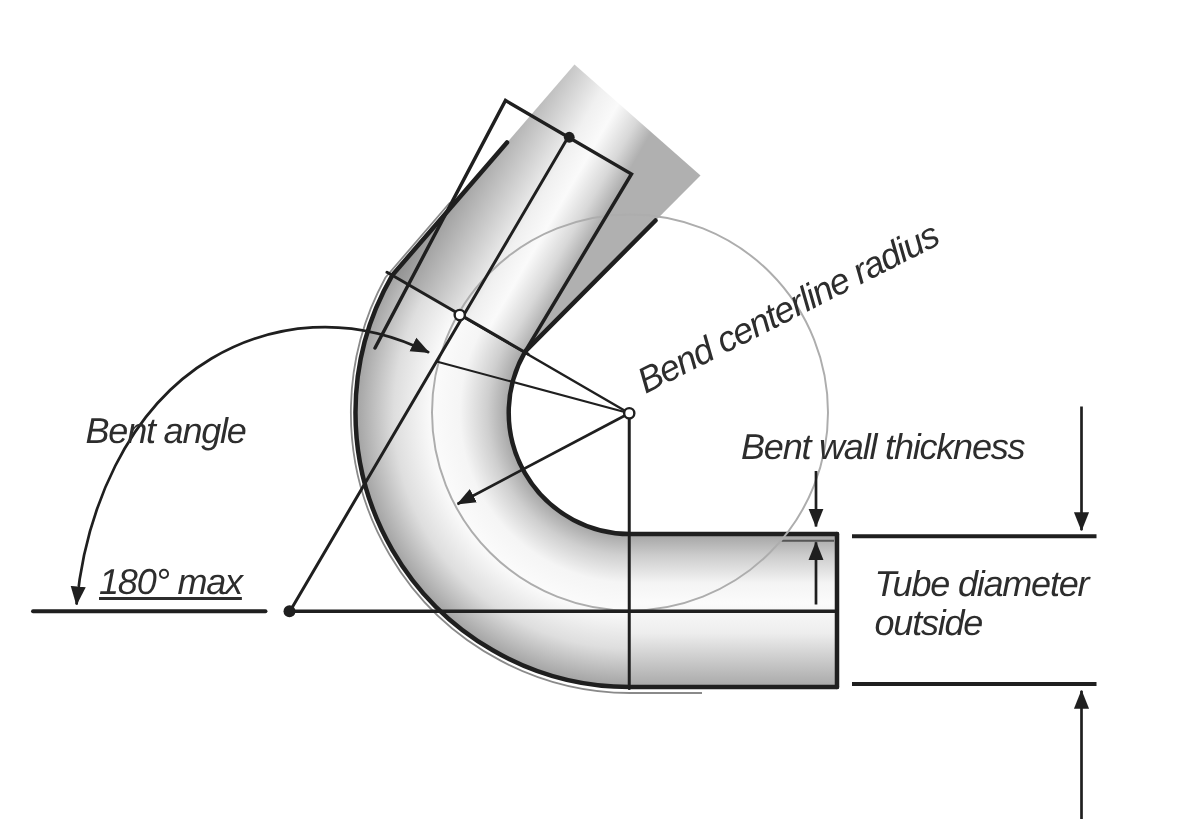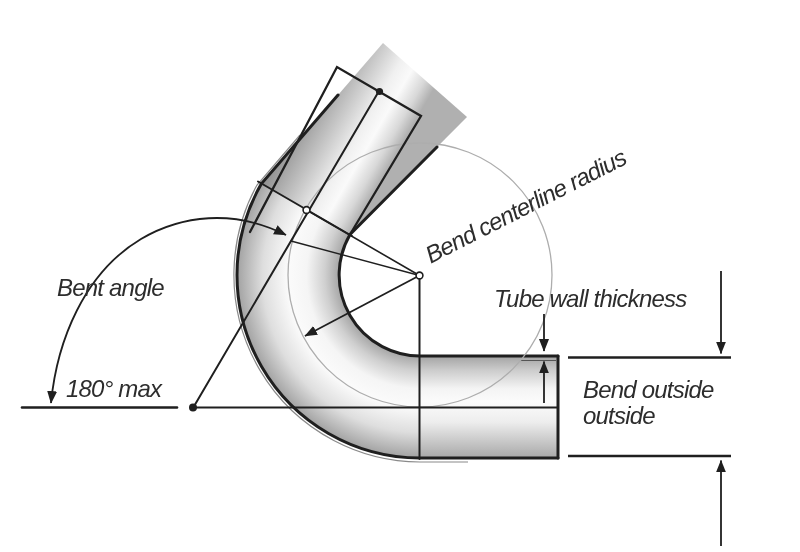--- a/index.html
+++ b/index.html
@@ -117,24 +117,24 @@
     <g>
       <circle cx="193" cy="407.5" r="4" class="ink-fill"></circle>
       <circle cx="379.5" cy="91.5" r="3.6" class="ink-fill"></circle>
       <circle cx="306.5" cy="210" r="3.4" fill="#ffffff" class="ink-stroke" stroke-width="1.6"></circle>
       <circle cx="419.5" cy="275.5" r="3.4" fill="#ffffff" class="ink-stroke" stroke-width="1.6"></circle>
     </g>
   </svg>
 
   <div class="lbl" style="left:57px;top:264px;margin-top:11px;">Bent angle</div>
 
-  <div class="lbl" style="left:66px;top:376px;">180° max</div>
+  <div class="lbl" style="left:66px;top:376px;text-decoration:underline;">180° max</div>
 
   <div class="lbl rotated" style="left:433px;top:268px;">Bend centerline radius</div>
 
-  <div class="lbl" style="left:494px;top:286px;">Tube wall thickness</div>
+  <div class="lbl" style="left:494px;top:286px;">Bent wall thickness</div>
 
   <div class="lbl" style="left:583px;top:377px;">
-    <span class="line">Bend outside</span>
+    <span class="line">Tube diameter</span>
     <span class="line">outside</span>
   </div>
 
 </div>
 
 </body></html>

